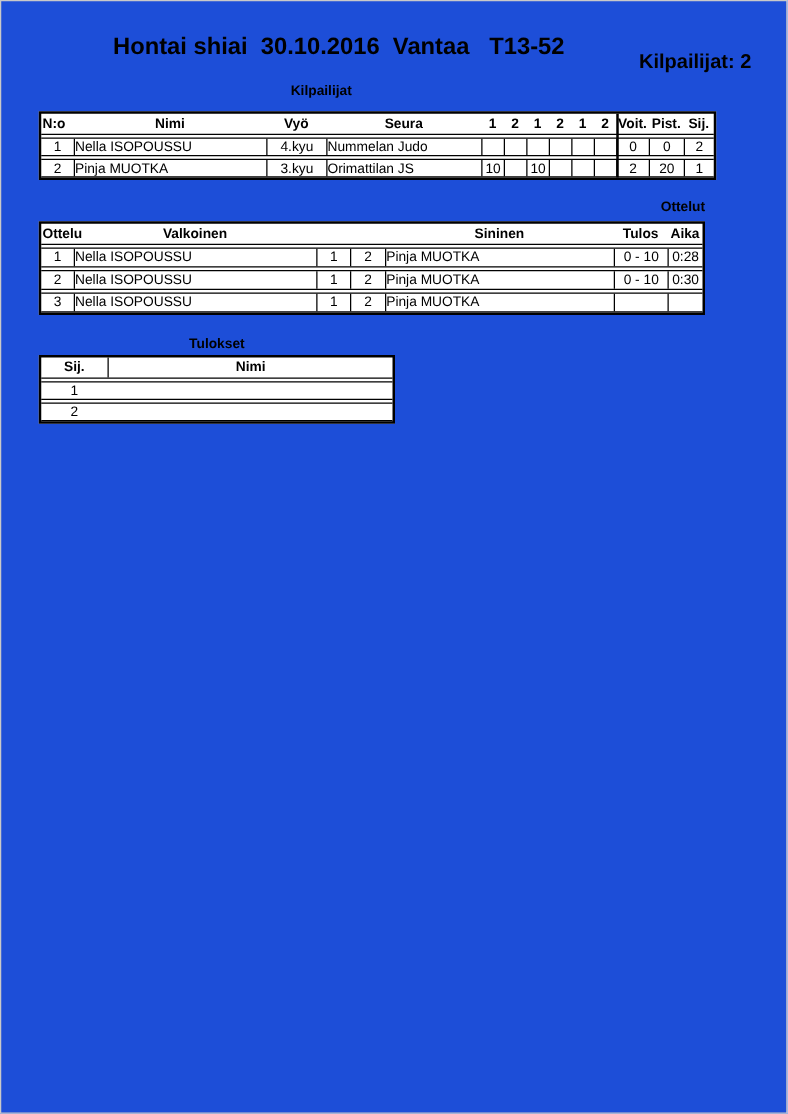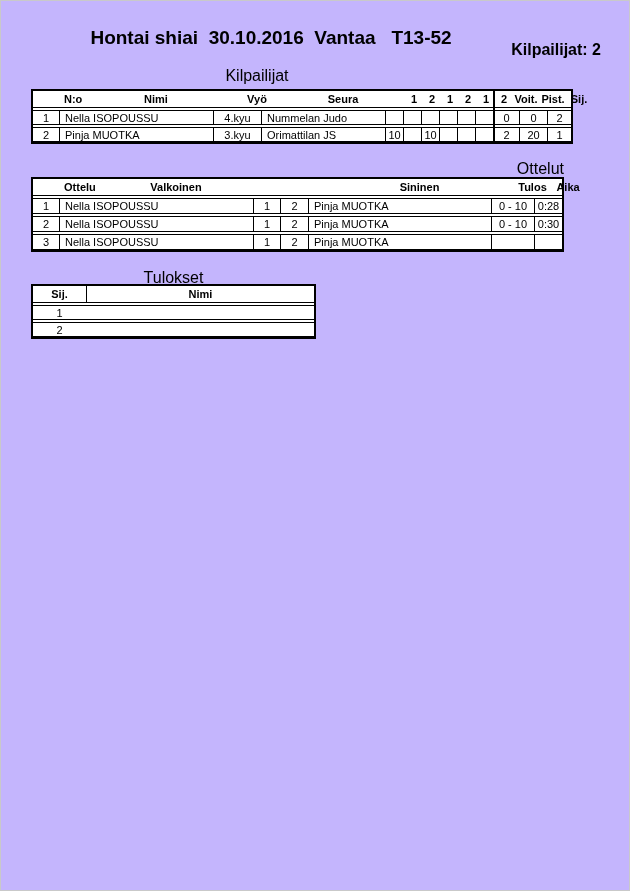--- a/index.html
+++ b/index.html
@@ -1,31 +1,31 @@
 <!DOCTYPE html>
 <html><head>
 <meta charset="utf-8">
 <style>
   html,body { margin:0; padding:0; background:#fff; }
   .page {
     position:relative; width:628px; height:889px;
-    background:#c4b5fd; border:1px solid #c9c9c9;
+    background:#1d4ed8; border:1px solid #c9c9c9;
     font-family:"Liberation Sans", sans-serif; color:#000;
     overflow:hidden;
   }
   .abs { position:absolute; }
   .main-title {
     top:26px; left:20px; width:500px; text-align:center;
     font-size:19px; font-weight:bold; white-space:pre;
   }
   .count-label {
     top:40px; left:430px; width:170px; text-align:right;
     font-size:16px; font-weight:bold;
   }
-  .sect { font-size:16px; font-weight:normal; text-align:center; }
+  .sect { font-size:11px; font-weight:bold; text-align:center; }
   .sect1 { top:66px; left:0; width:512px; }
   .sect2 { top:159px; left:30px; width:533px;text-align:right; }
   .sect3 { top:268px; left:30px; width:285px; }
 
   .tbl { position:absolute; border:2px solid #000; background:#fff; }
   .t1 { left:30px; top:88px;  width:542px; height:55px; }
   .t2 { left:30px; top:176px; width:533px; height:75px; }
   .t3 { left:30px; top:283px; width:285px; height:55px; }
   .tbl, .tbl * { box-sizing:border-box; }
 
@@ -37,22 +37,22 @@
   .t3 .drow { height:15px; }
 
   .c {
     flex:0 0 auto; display:flex; align-items:center; justify-content:center;
     font-size:11px; white-space:nowrap; overflow:visible;
     border-left:1px solid #000;
   }
   .row .c:first-child { border-left:none; }
   .hrow .c { border-left:none; }
   .hrow .c.hdiv { border-left:1px solid #000; }
-  .left { justify-content:flex-start; padding-left:5px; }
-  .edge { justify-content:flex-start; padding-left:11px;margin-left:20px; }
+  .left { justify-content:flex-start; }
+  .edge { justify-content:flex-start; padding-left:1px; }
 
   .t1 .w-no{width:26px} .t1 .w-name{width:154px} .t1 .w-belt{width:48px}
   .t1 .w-club{width:124px} .t1 .w-sc{width:18px}
   .t1 .w-wins{width:26px} .t1 .w-pts{width:28px} .t1 .w-plc{width:24px}
   .vsep { position:absolute; top:0; bottom:0; left:460px; width:2px; background:#000; }
 
   .t2 .w-no{width:26px} .t2 .w-white{width:194px} .t2 .w-n1{width:27px}
   .t2 .w-n2{width:28px} .t2 .w-blue{width:183px} .t2 .w-res{width:43px} .t2 .w-time{width:28px}
 
   .t3 .w-plc{width:53px} .t3 .w-name{width:228px}

